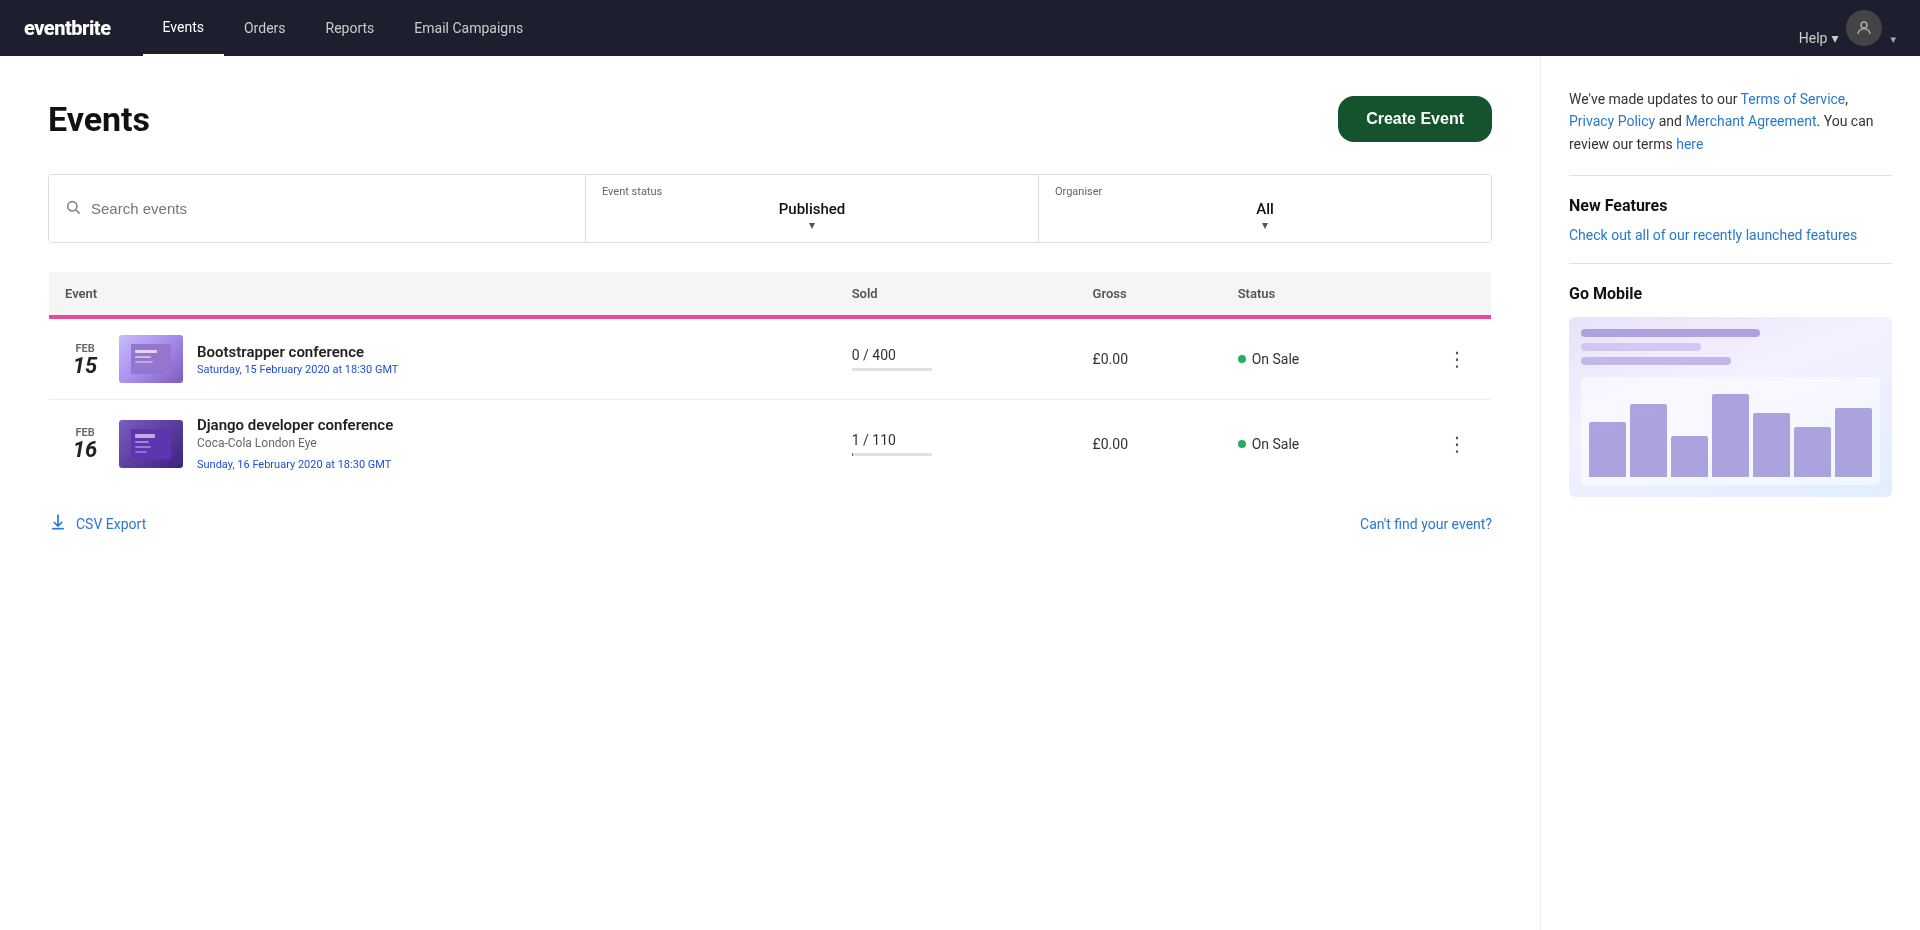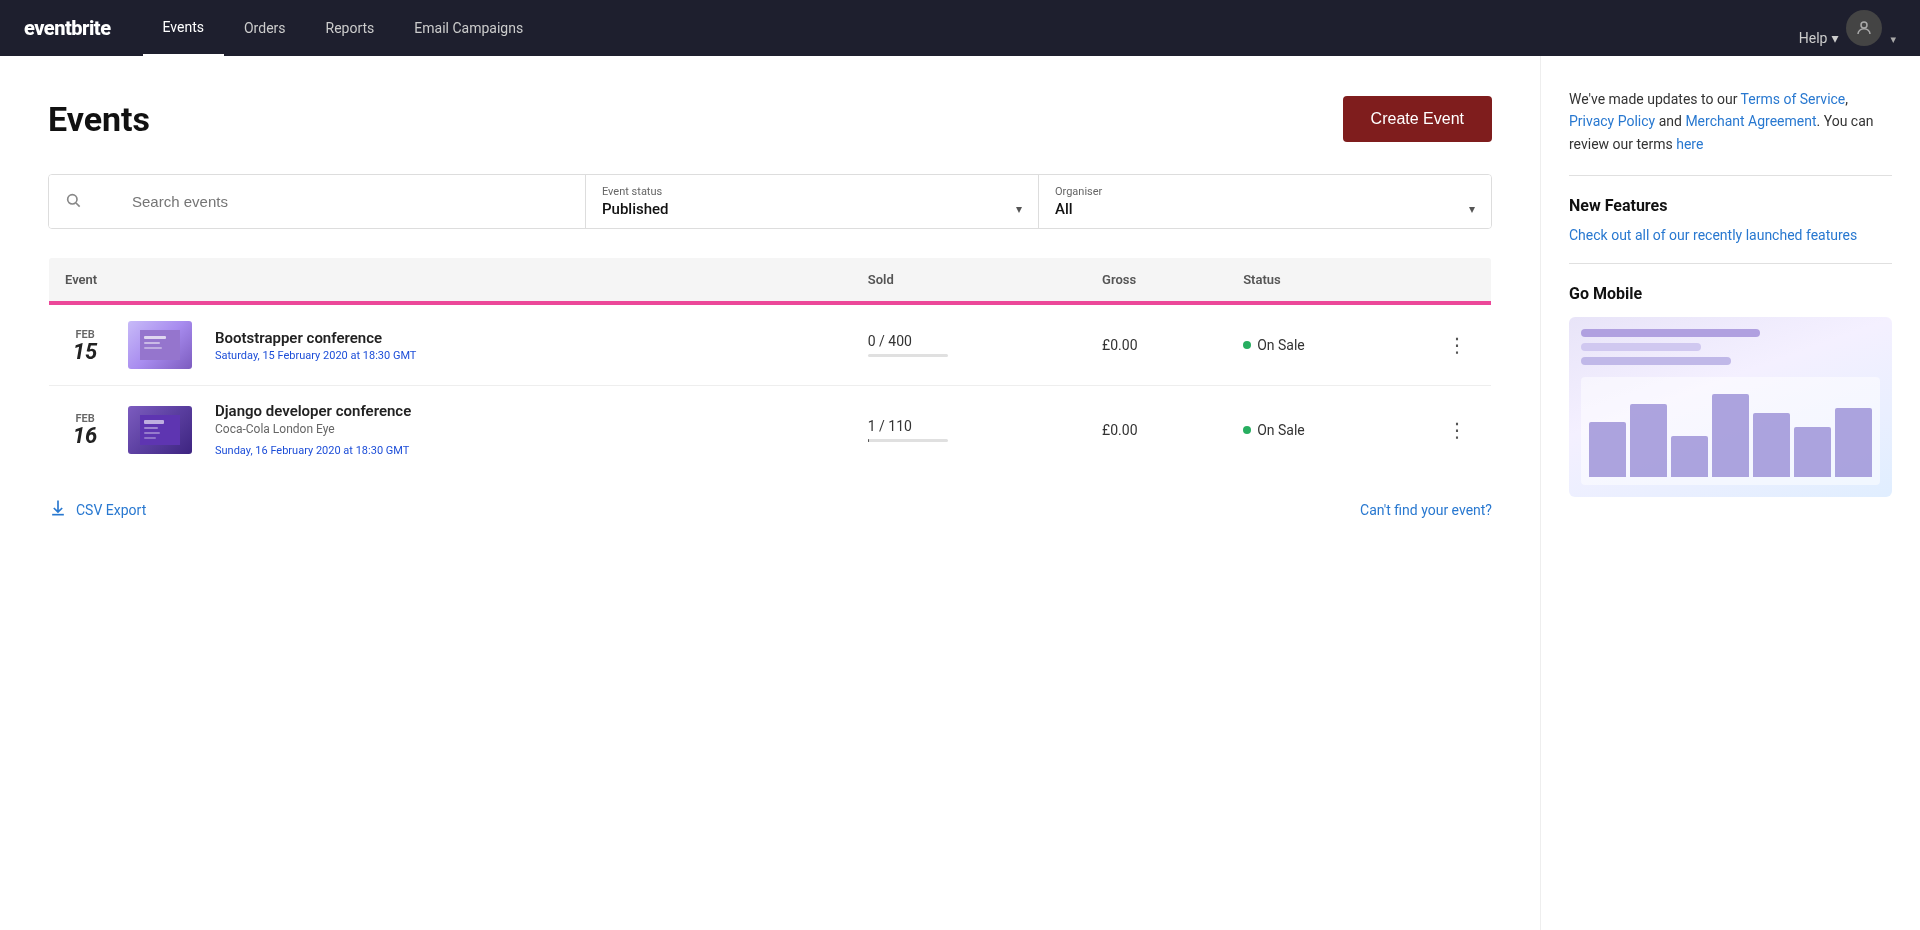--- a/index.html
+++ b/index.html
@@ -96,48 +96,47 @@
       align-items: center;
       justify-content: space-between;
       margin-bottom: 32px;
     }
     .page-title {
       font-size: 34px;
       font-weight: 700;
       color: #111;
     }
     .create-event-btn {
-      background: #7f1d1d;
+      background: #14532d;
       color: #fff;
       border: none;
-      border-radius: 4px;
+      border-radius: 16px;
       padding: 14px 28px;
       font-size: 16px;
-      font-weight: 400;
+      font-weight: 700;
       cursor: pointer;
       white-space: nowrap;
     }
 
     
     .filters-row {
       display: flex;
       gap: 0;
       margin-bottom: 28px;
       border: 1px solid #ddd;
       border-radius: 4px;
       overflow: hidden;
     }
     .search-box {
       display: flex;
       align-items: center;
       padding: 0 16px;
       flex: 1.2;
       border-right: 1px solid #ddd;
       background: #fff;
-      gap: 41px;
     }
     .search-icon { color: #888; margin-right: 10px; font-size: 16px; }
     .search-input {
       border: none;
       outline: none;
       font-size: 15px;
       color: #888;
       width: 100%;
       padding: 16px 0;
       background: transparent;
@@ -156,20 +155,21 @@
     .filter-select:last-child { border-right: none; }
     .filter-label {
       font-size: 11px;
       color: #666;
       margin-bottom: 2px;
     }
     .filter-value-row {
       display: flex;
       align-items: center;
       justify-content: space-between;
+      flex-direction: column;
     }
     .filter-value {
       font-size: 15px;
       color: #111;
       font-weight: 500;
     }
     .chevron-down { color: #555; font-size: 12px; }
 
     
     .events-table {
@@ -197,21 +197,21 @@
     .event-row td {
       padding: 16px;
       border-bottom: 1px solid #eee;
       vertical-align: middle;
     }
     .event-row:last-child td { border-bottom: none; }
 
     .event-cell {
       display: flex;
       align-items: center;
-      gap: 23px;
+      gap: 14px;
     }
     .date-badge {
       text-align: center;
       min-width: 40px;
     }
     .date-month {
       font-size: 11px;
       font-weight: 600;
       color: #666;
       text-transform: uppercase;

